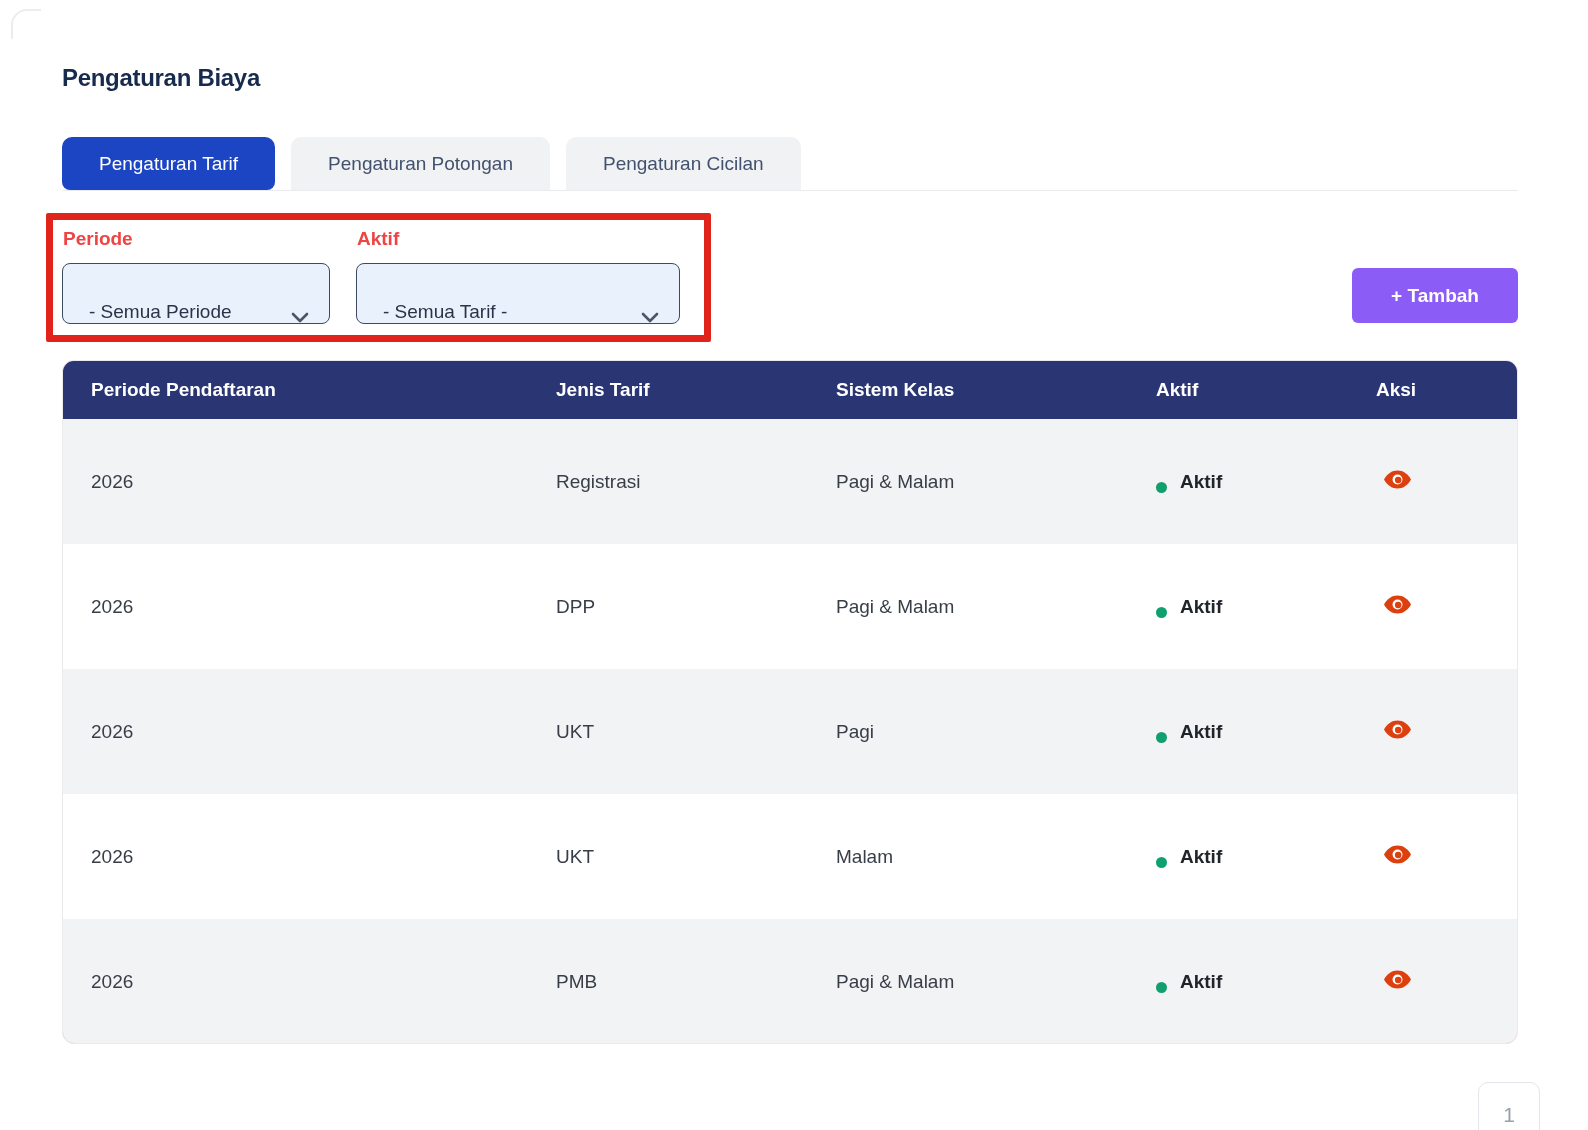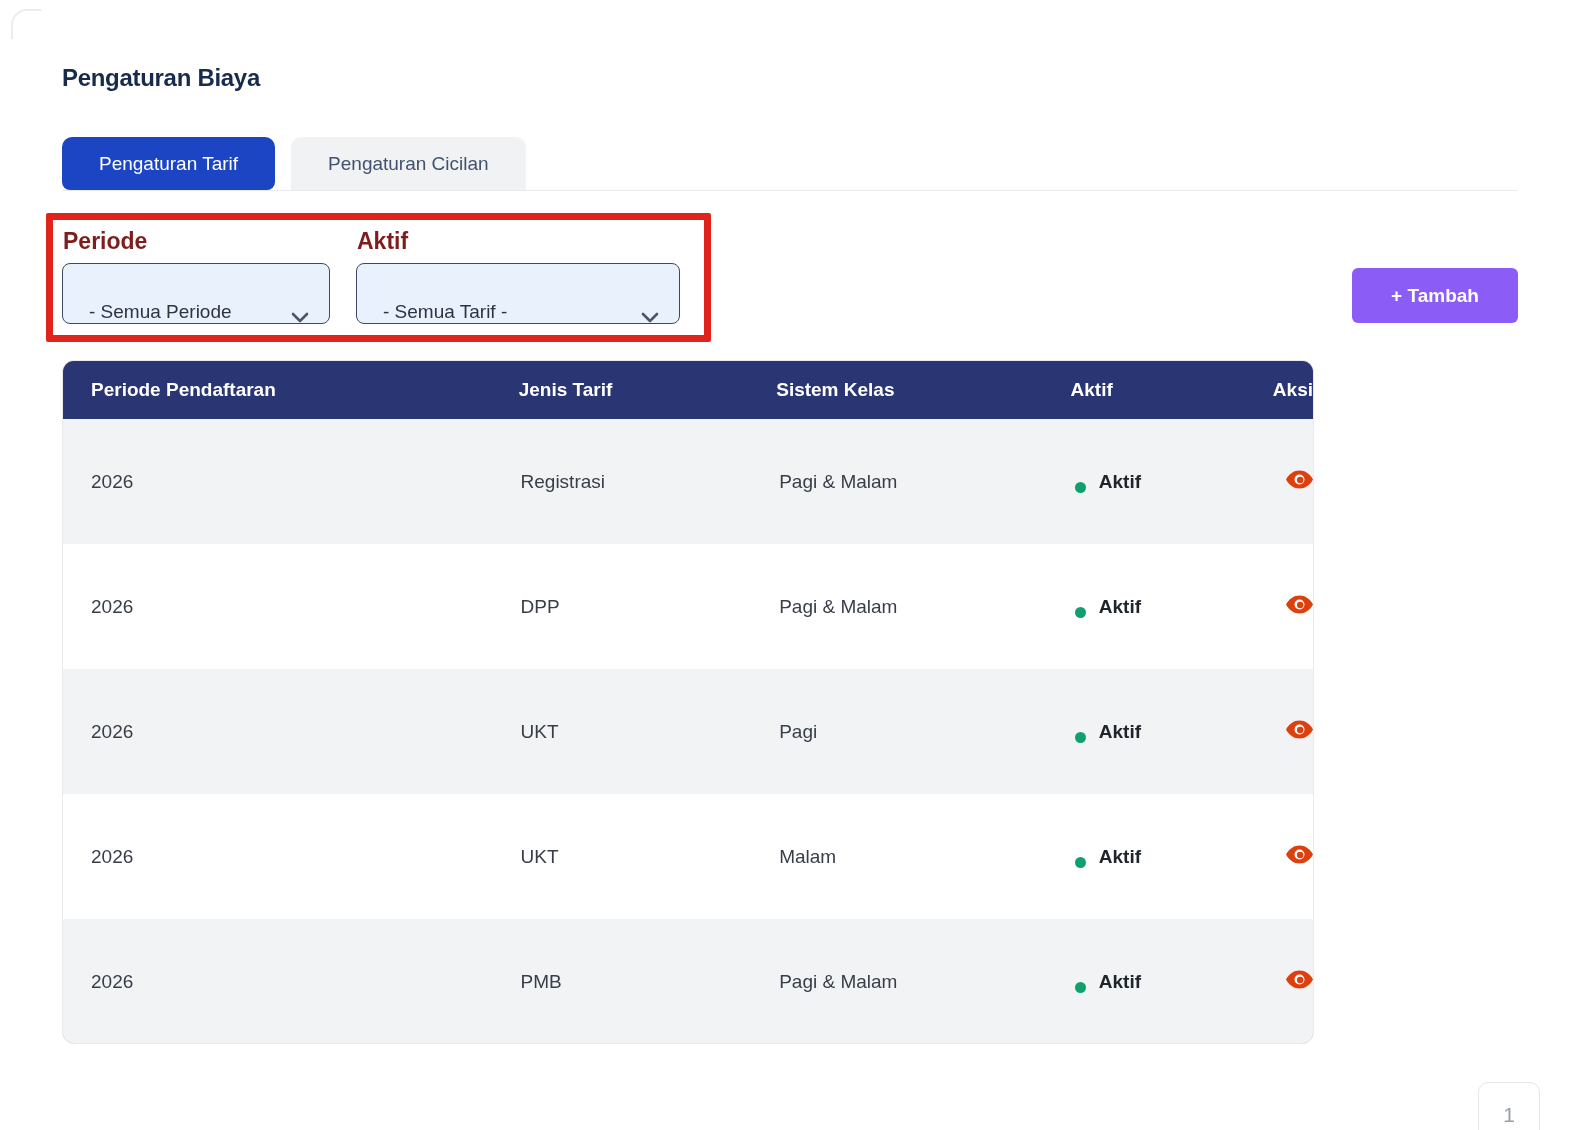--- a/index.html
+++ b/index.html
@@ -52,21 +52,21 @@
   
   .annotation-box {
     position:absolute; left:46px; top:213px;
     width:665px; height:129px;
     border:7px solid #e0231b;
     border-radius:2px;
     pointer-events:none;
     z-index:5;
   }
   .filter-label {
-    position:absolute; font-size:23px; font-weight:600; color:#7f1d1d;text-align:right;
+    position:absolute; font-size:19px; font-weight:600; color:#ef4444;text-align:right;
   }
   #label-periode { left:63px;  top:228px; }
   #label-tarif   { left:357px; top:228px; }
 
   .select-box {
     position:absolute; top:263px; height:61px;
     background:#e9f2fc;
     border:1.5px solid #3e4a5e;
     border-radius:8px;
     display:flex; align-items:flex-end;
@@ -85,21 +85,21 @@
     background:#8b5cf6; color:#ffffff;
     border:none; border-radius:6px;
     font-family:"Liberation Sans", sans-serif;
     font-size:19px; font-weight:bold;
     cursor:pointer;
   }
 
   
   .table-card {
     position:absolute; left:62px; top:360px;
-    width:1252px; height:684px;
+    width:1456px; height:684px;
     border:1px solid #e8eaee;
     border-radius:12px;
     overflow:hidden;
     background:#fca5a5;
   }
   .thead {
     display:flex; align-items:center;
     height:58px; background:#2a3674;
     color:#ffffff; font-size:19px; font-weight:bold;
   }
@@ -145,20 +145,23 @@
 
 <div class="corner-mark"></div>
 
 <h1 class="page-title">Pengaturan Biaya</h1>
 
 <div class="tabs">
   <div class="tab active">
     <span>Pengaturan Tarif</span>
   </div>
   <div class="tab inactive">
+    <span>Pengaturan Potongan</span>
+  </div>
+  <div class="tab inactive">
     <span>Pengaturan Cicilan</span>
   </div>
 </div>
 
 <div class="annotation-box"></div>
 
 <div class="filter-label" id="label-periode">Periode</div>
 <div class="filter-label" id="label-tarif">Aktif</div>
 
 <div class="select-box" id="select-periode">

